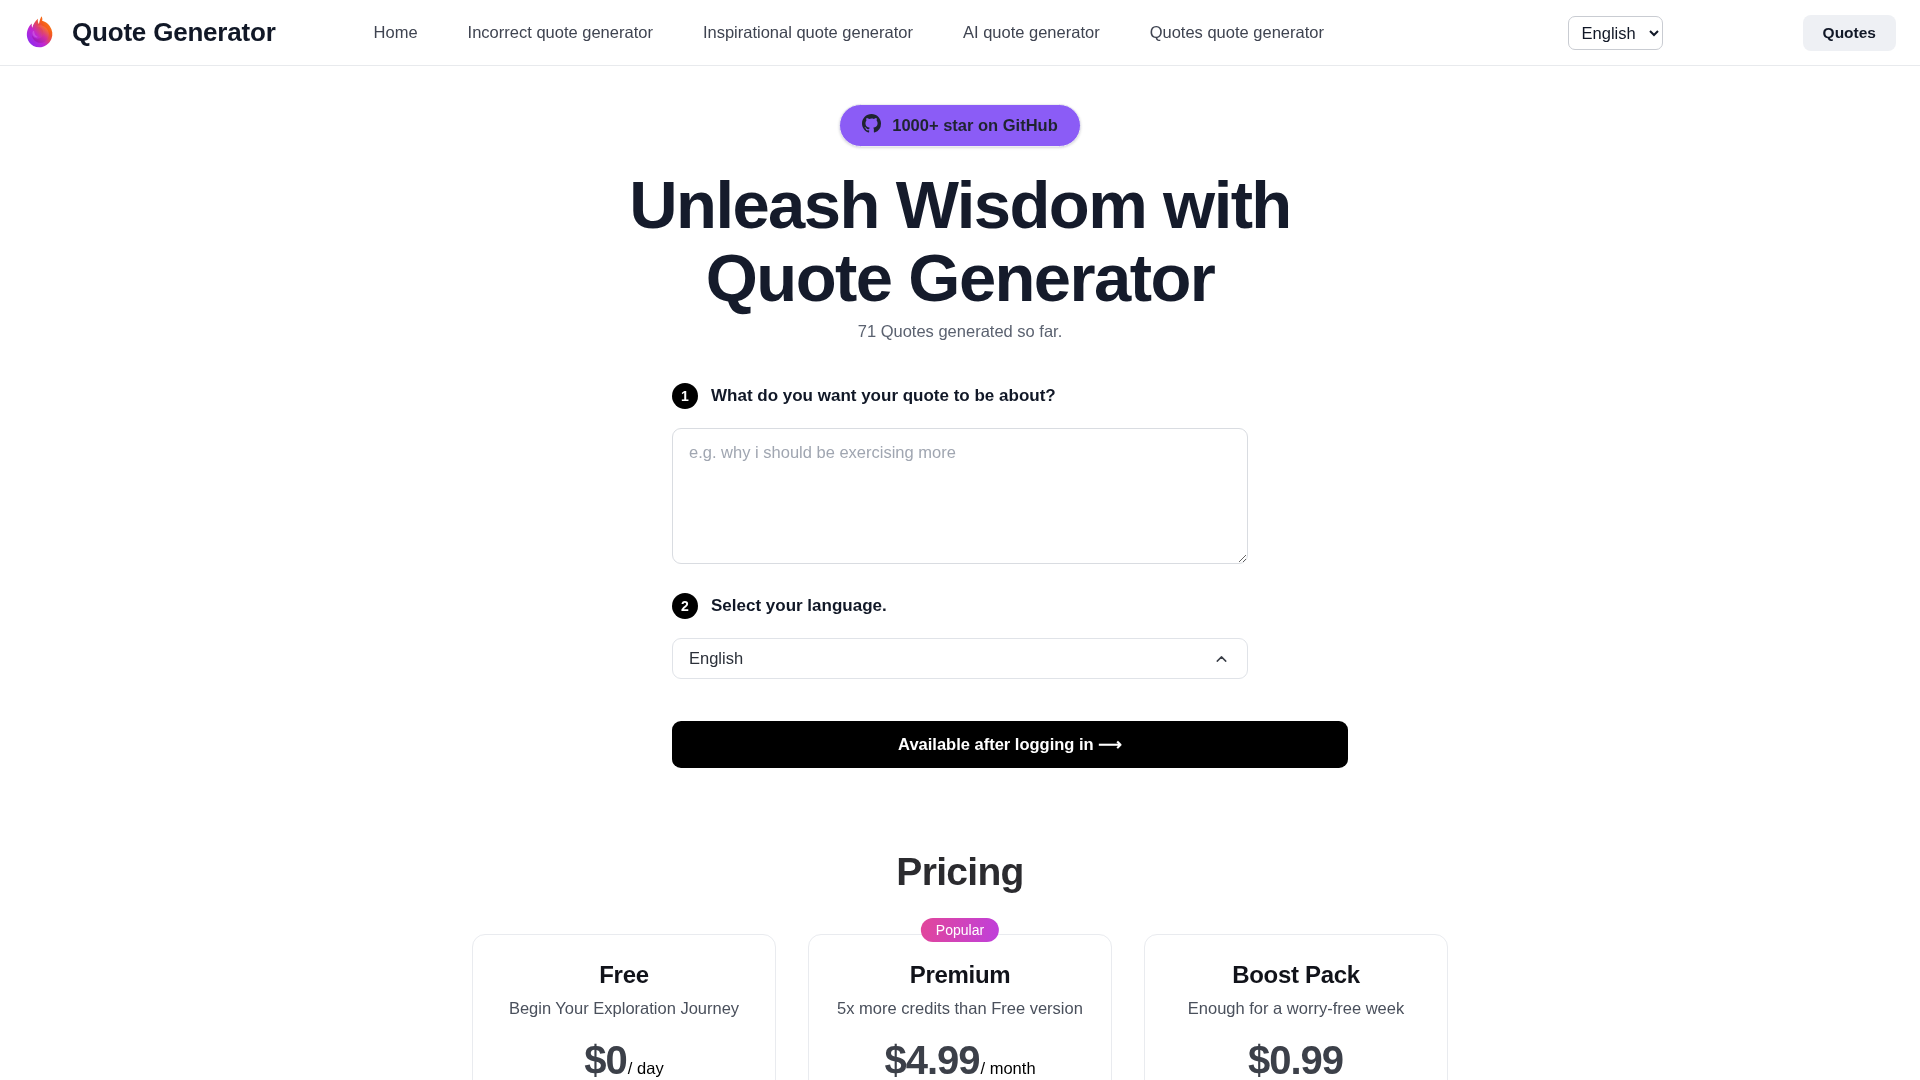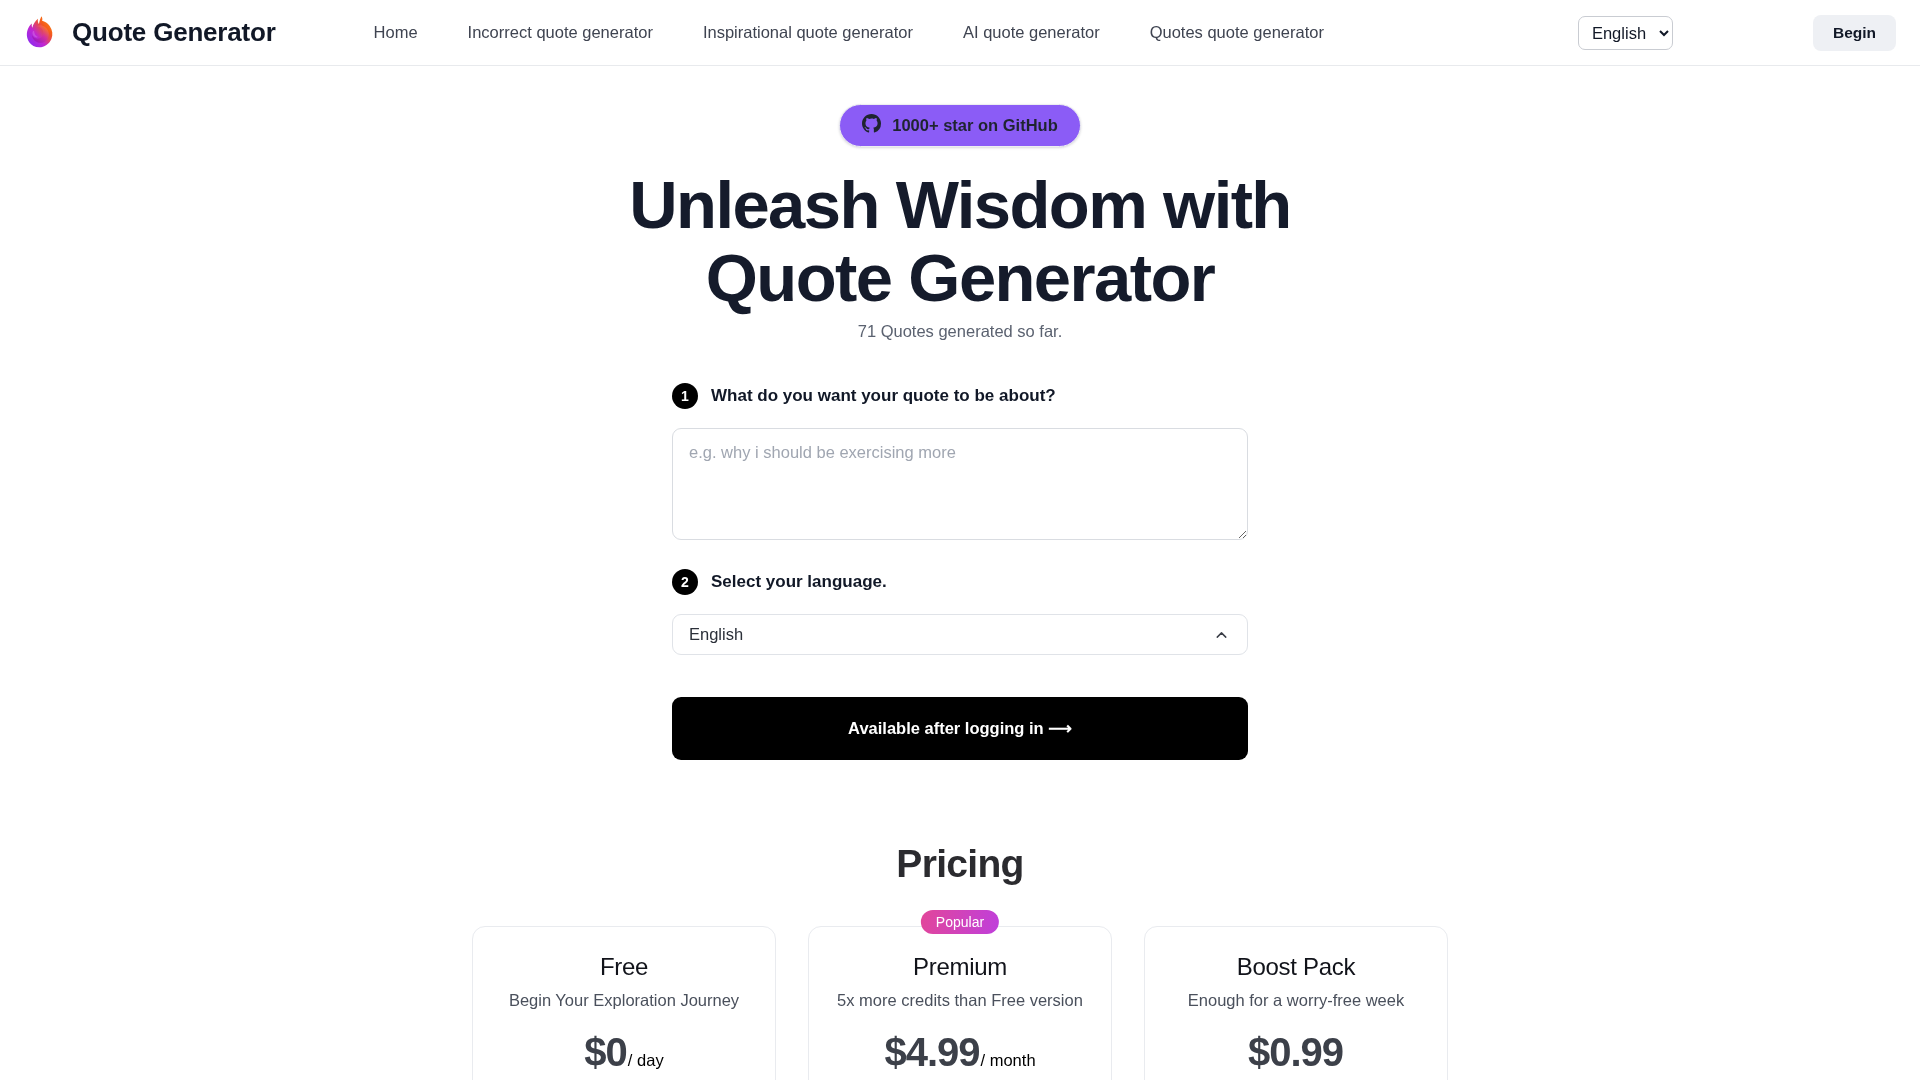--- a/index.html
+++ b/index.html
@@ -148,21 +148,21 @@
   }
   .step-label {
     font-size: 17px;
     font-weight: 600;
     color: #111827;
   }
 
   .quote-textarea {
     display: block;
     width: 576px;
-    height: 112px;
+    height: 136px;
     margin-top: 19px;
     padding: 14px 16px;
     font-family: "Liberation Sans", sans-serif;
     font-size: 16.5px;
     color: #111827;
     border: 1px solid #d9dce1;
     border-radius: 9px;
     resize: vertical;
     outline: none;
     background: #fff;
@@ -188,23 +188,23 @@
   .chevron-up {
     position: absolute;
     right: 17px;
     top: 50%;
     transform: translateY(-50%);
     width: 17px; height: 17px;
   }
 
   .cta-btn {
     display: block;
-    width: 576px;
+    width: 676px;
     margin-top: 42px;
-    padding: 22px 0;
+    padding: 14px 0;
     background: #000000;
     color: #ffffff;
     border: none;
     border-radius: 9px;
     font-family: "Liberation Sans", sans-serif;
     font-size: 16.5px;
     font-weight: 600;
     text-align: center;
     cursor: pointer;
   }
@@ -240,21 +240,21 @@
     transform: translateX(-50%);
     background: linear-gradient(100deg, #e2469a 0%, #bf3fdb 100%);
     color: #ffffff;
     font-size: 14px;
     border-radius: 999px;
     padding: 4px 15px;
     white-space: nowrap;
   }
   .plan-name {
     font-size: 24px;
-    font-weight: 400;
+    font-weight: 700;
     color: #11131a;
     letter-spacing: -0.3px;
   }
   .plan-tagline {
     margin-top: 10px;
     font-size: 16.5px;
     color: #4a505c;
   }
   .plan-price-row {
     margin-top: 20px;
@@ -308,21 +308,21 @@
     <a class="nav-link" href="#">Incorrect quote generator</a>
     <a class="nav-link" href="#">Inspirational quote generator</a>
     <a class="nav-link" href="#">AI quote generator</a>
     <a class="nav-link" href="#">Quotes quote generator</a>
   </nav>
 
   <div class="header-right">
     <select class="lang-select">
       <option>English</option>
     </select>
-    <button class="login-btn">Begin</button>
+    <button class="login-btn">Quotes</button>
   </div>
 </header>
 
 <section class="hero">
 
   <div class="gh-badge">
     <span>
       <svg width="19" height="19" viewBox="0 0 16 16" fill="#1f2430">
         <path d="M8 0C3.58 0 0 3.58 0 8c0 3.54 2.29 6.53 5.47 7.59.4.07.55-.17.55-.38 0-.19-.01-.82-.01-1.49-2.01.37-2.53-.49-2.69-.94-.09-.23-.48-.94-.82-1.13-.28-.15-.68-.52-.01-.53.63-.01 1.08.58 1.23.82.72 1.21 1.87.87 2.33.66.07-.52.28-.87.51-1.07-1.78-.2-3.64-.89-3.64-3.95 0-.87.31-1.59.82-2.15-.08-.2-.36-1.02.08-2.12 0 0 .67-.21 2.2.82a7.4 7.4 0 0 1 2-.27c.68 0 1.36.09 2 .27 1.53-1.04 2.2-.82 2.2-.82.44 1.1.16 1.92.08 2.12.51.56.82 1.27.82 2.15 0 3.07-1.87 3.75-3.65 3.95.29.25.54.73.54 1.48 0 1.07-.01 1.93-.01 2.2 0 .21.15.46.55.38A8.01 8.01 0 0 0 16 8c0-4.42-3.58-8-8-8z"></path>
       </svg>

